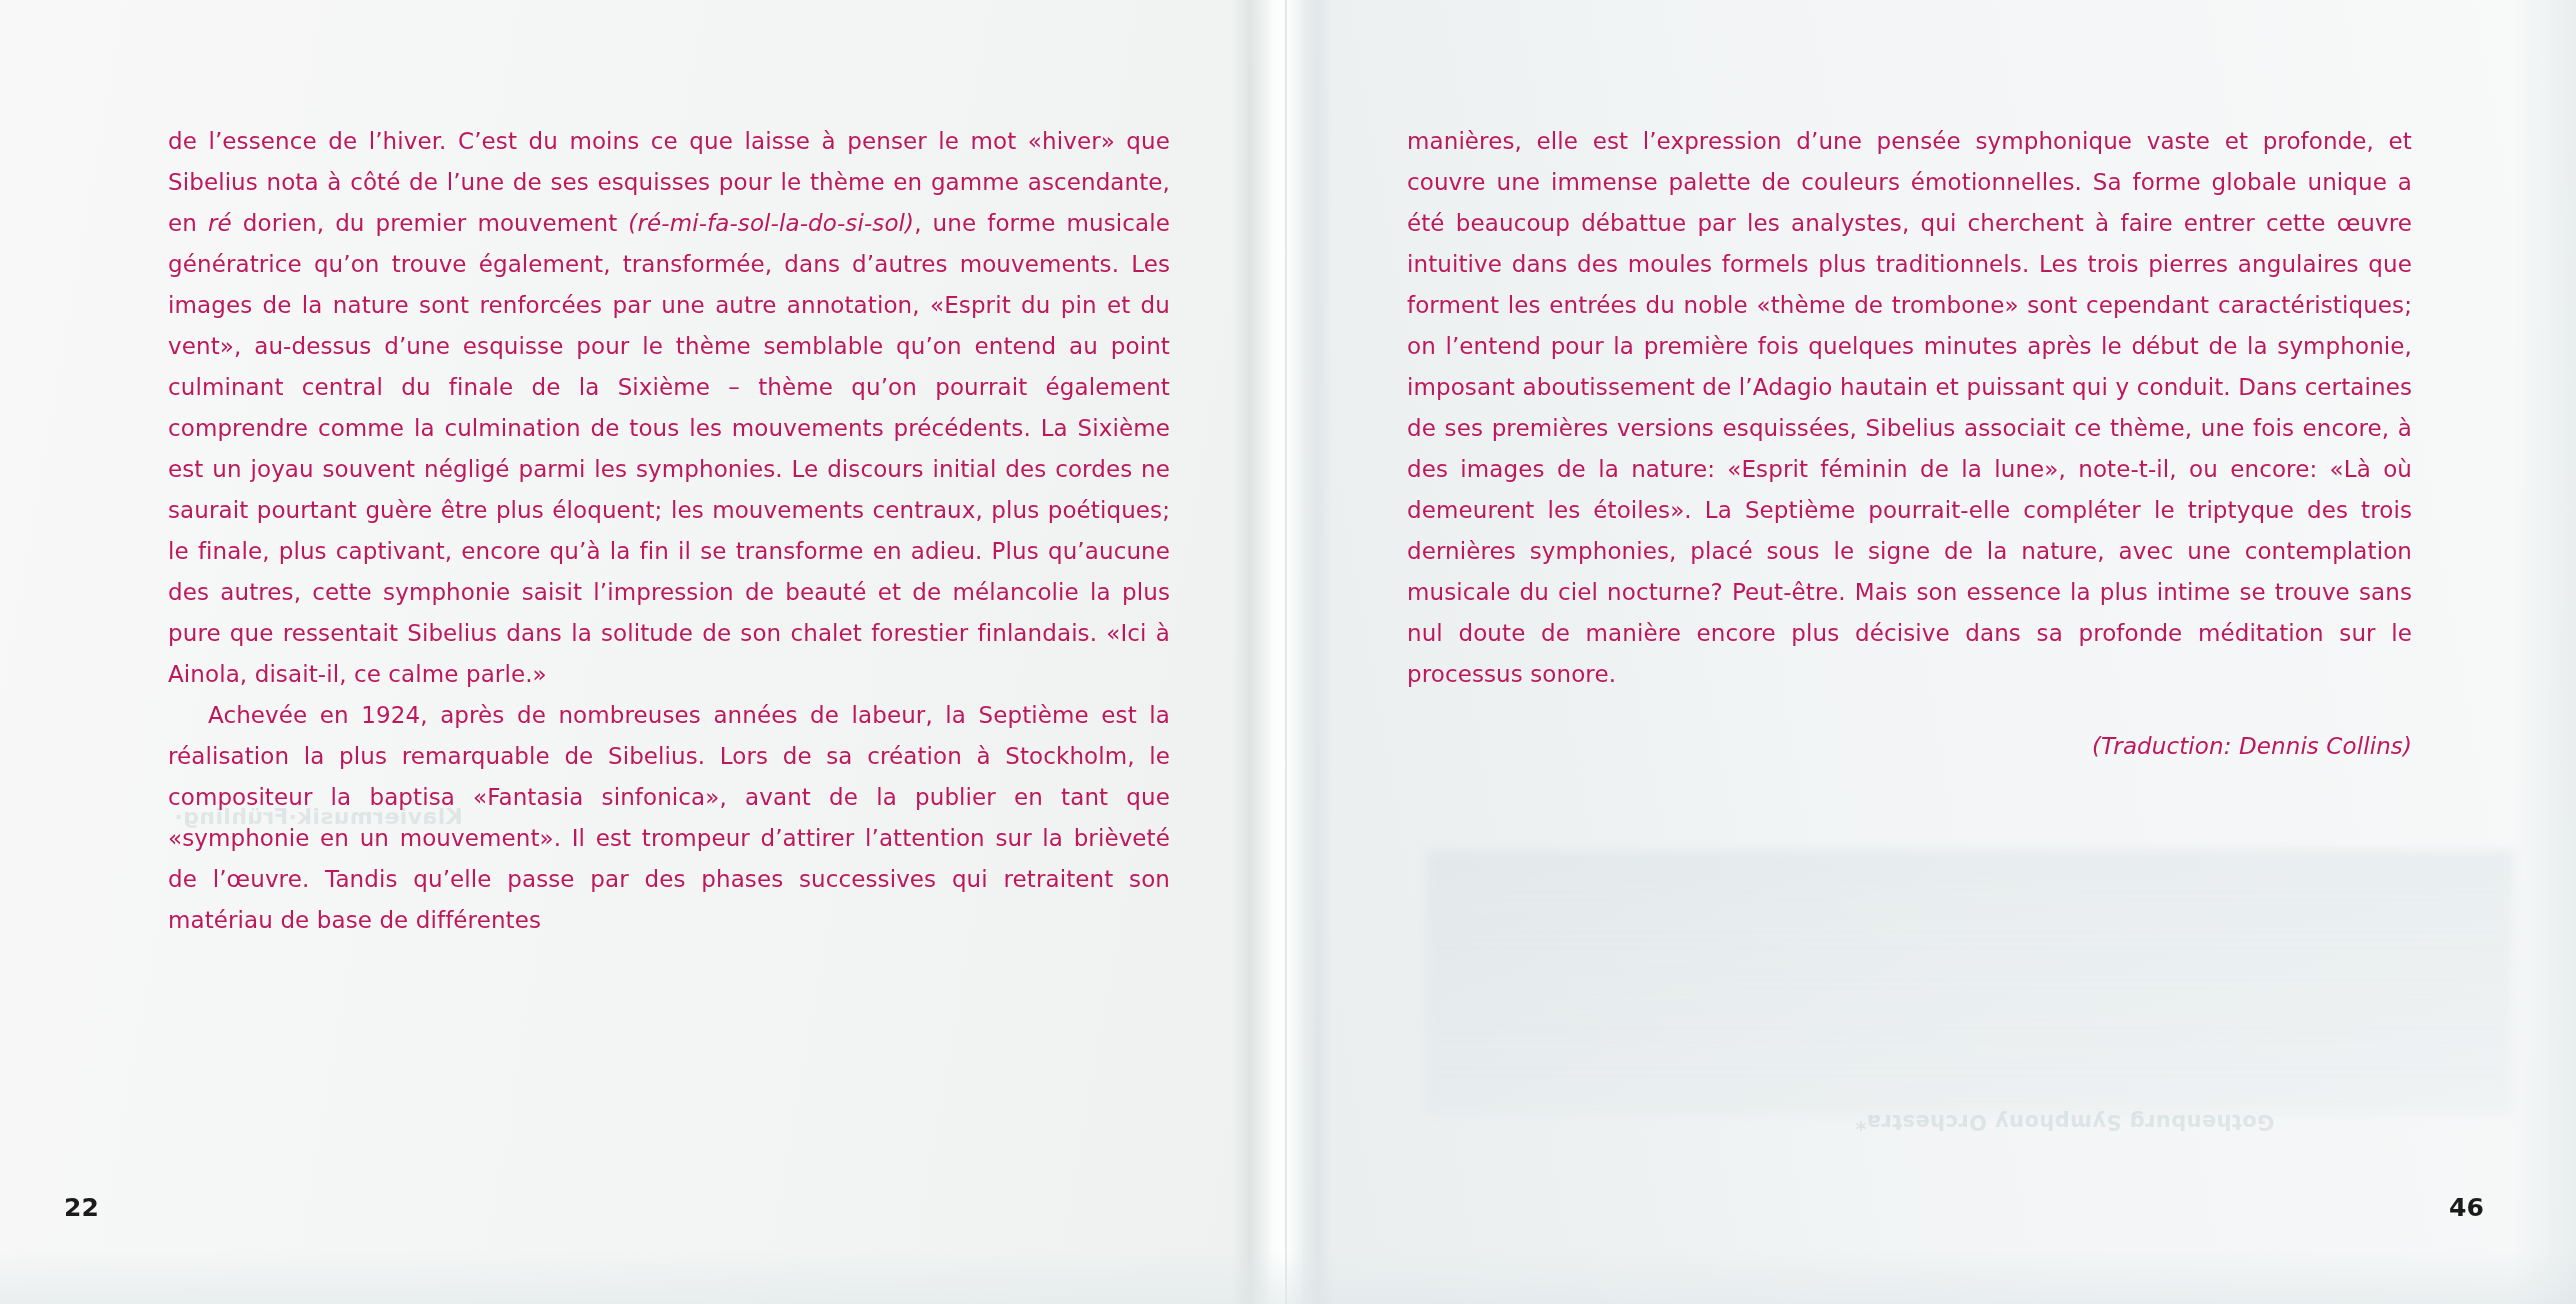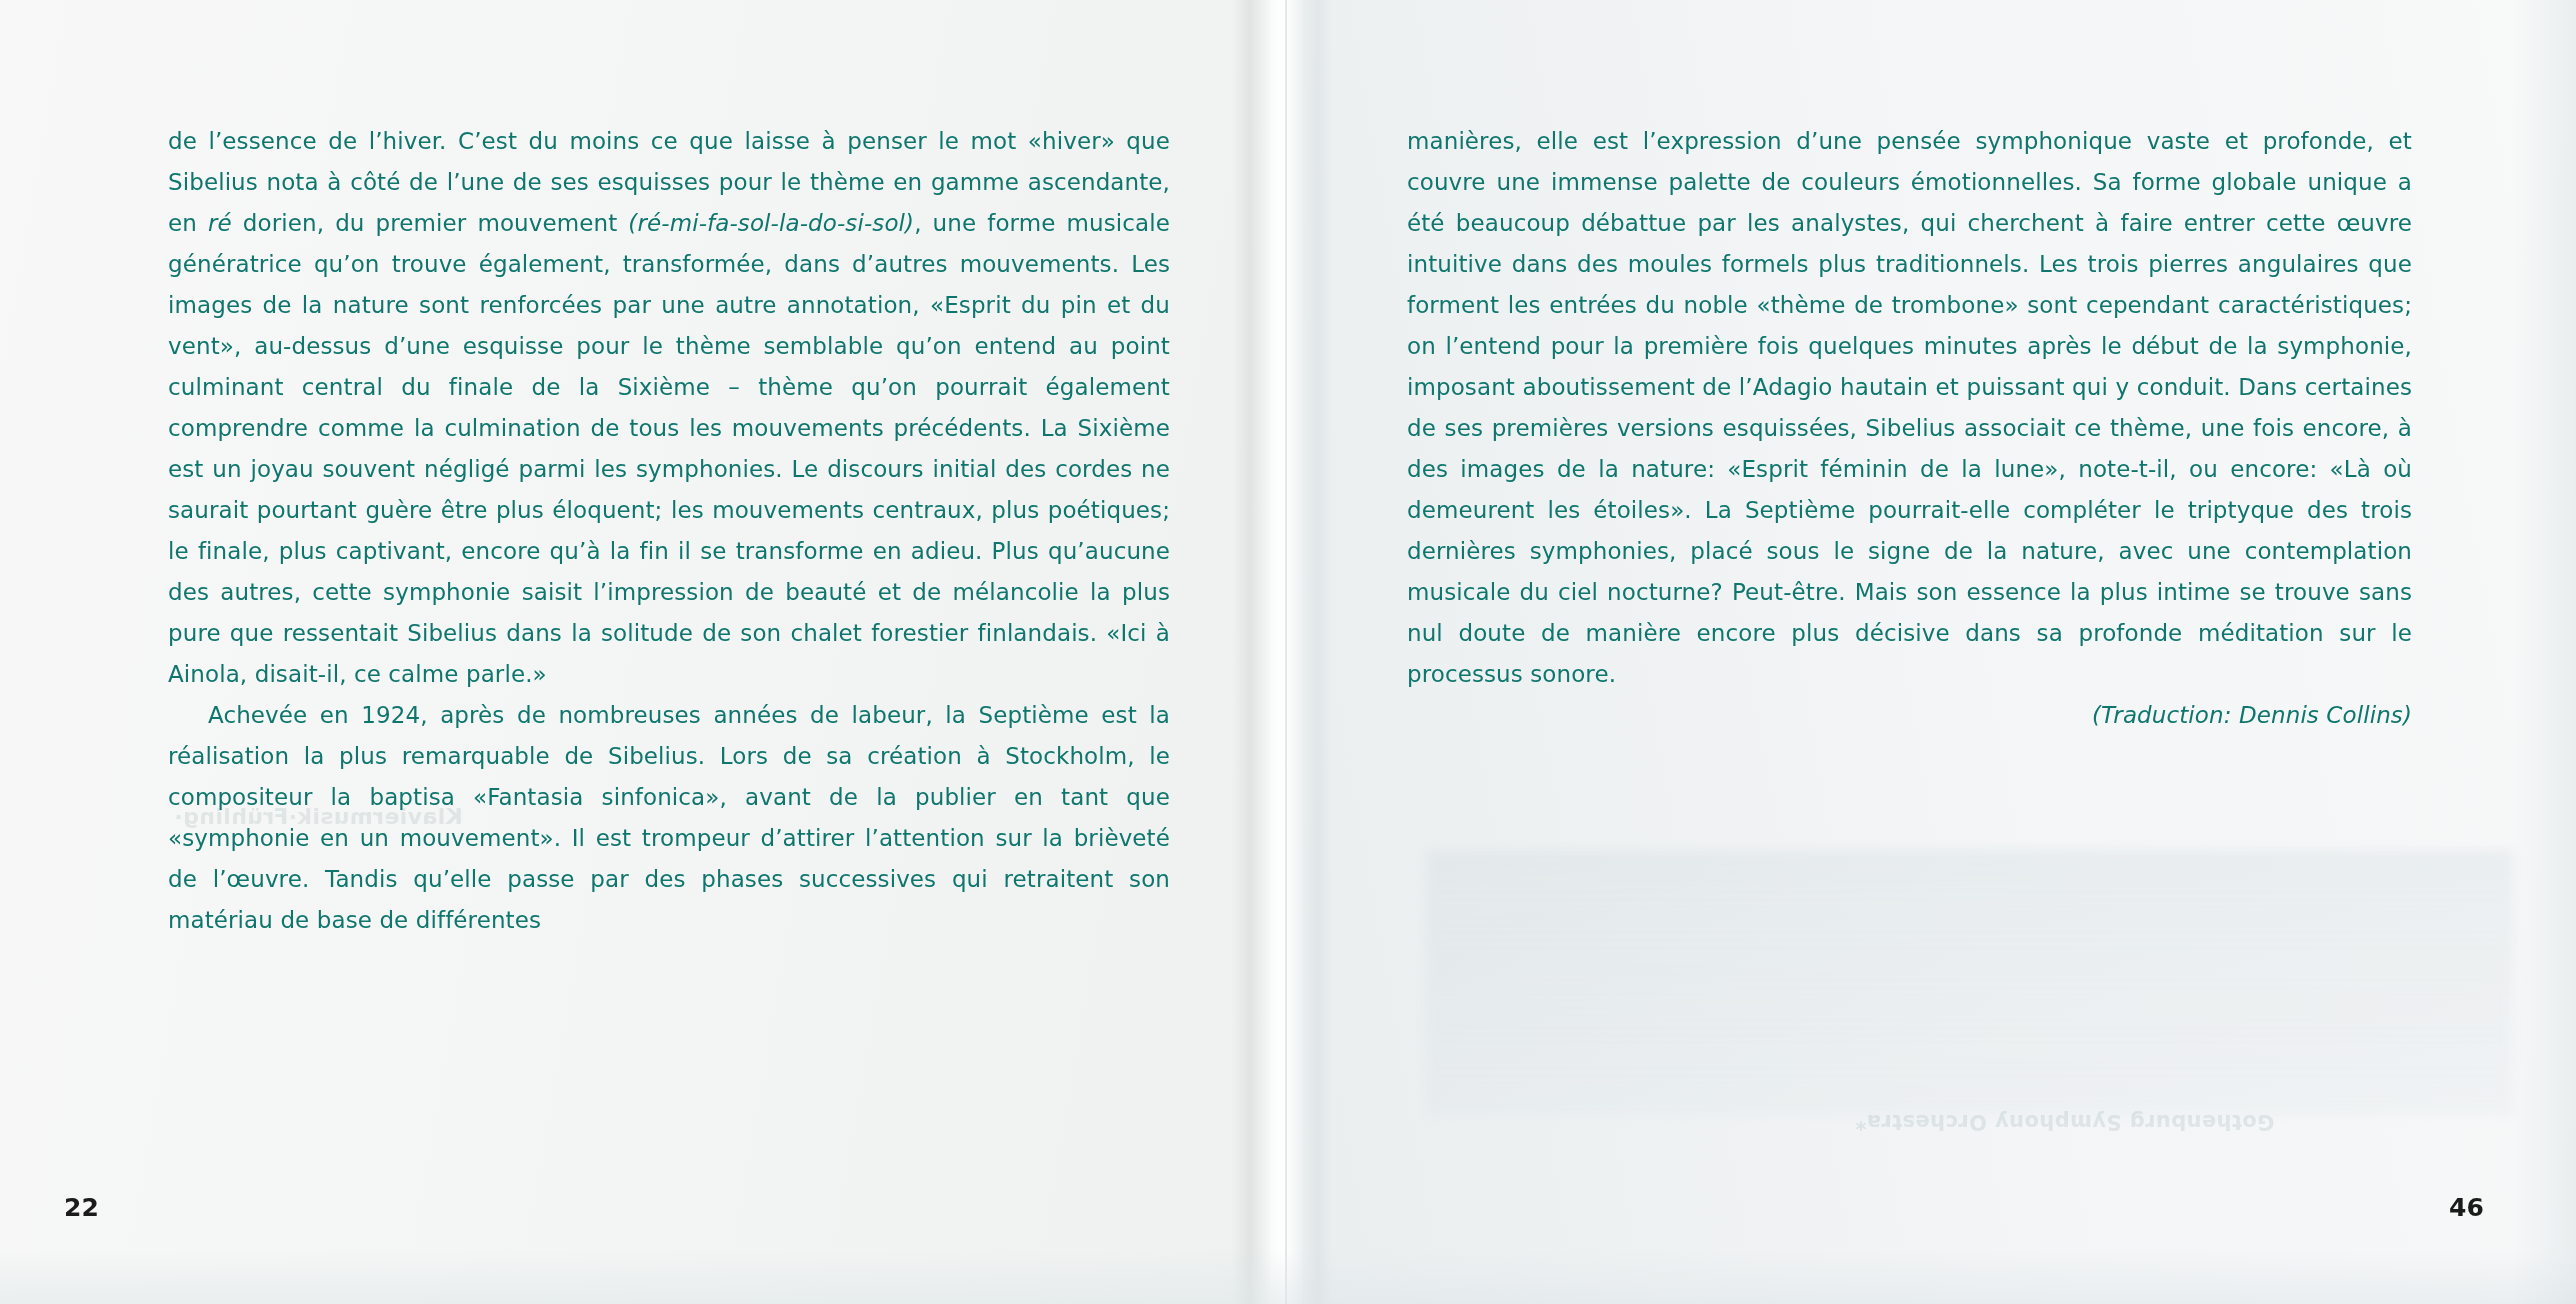--- a/index.html
+++ b/index.html
@@ -64,21 +64,21 @@
     left: 1426px; top: 850px;
     width: 1087px; height: 265px;
     background: linear-gradient(to bottom, rgba(205,216,220,0.30) 0%, rgba(205,216,220,0.15) 100%);
     filter: blur(5.5px);
   }
   
   .column {
     position: absolute;
     font-size: 23px;
     line-height: 41px;
-    color: #0f766e;
+    color: #be185d;
     text-align: justify;
     text-justify: inter-word;
     letter-spacing: 0.1px;
   }
   .col-left {
     left: 168px;
     top: 121px;
     width: 1002px;
   }
   .col-right {
@@ -86,20 +86,21 @@
     top: 121px;
     width: 1005px;
   }
   .column p {
     margin: 0;
   }
   .column p.indent {
     text-indent: 40px;
   }
   .credit {
+    margin-top: 31px;
     text-align: right;
     font-style: italic;
     font-size: 23px;
   }
   em, .it { font-style: italic; }
   .folio {
     position: absolute;
     font-size: 25px;
     font-weight: bold;
     color: #1b1b1b;

